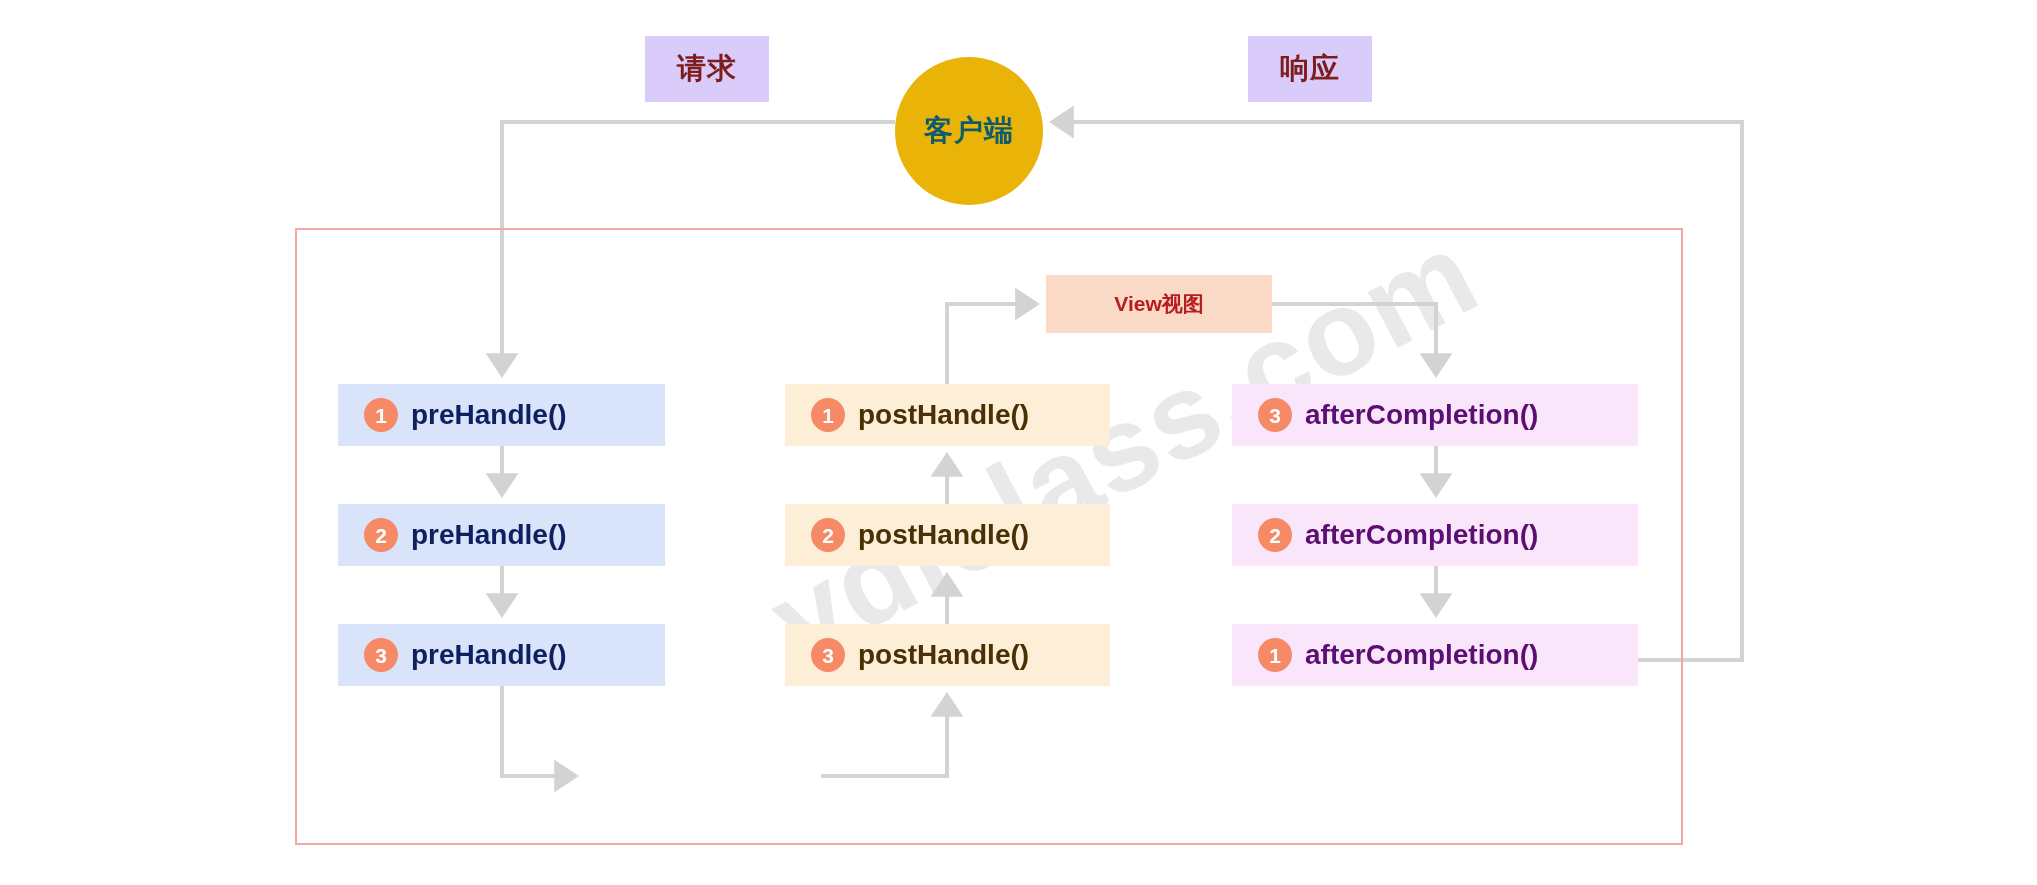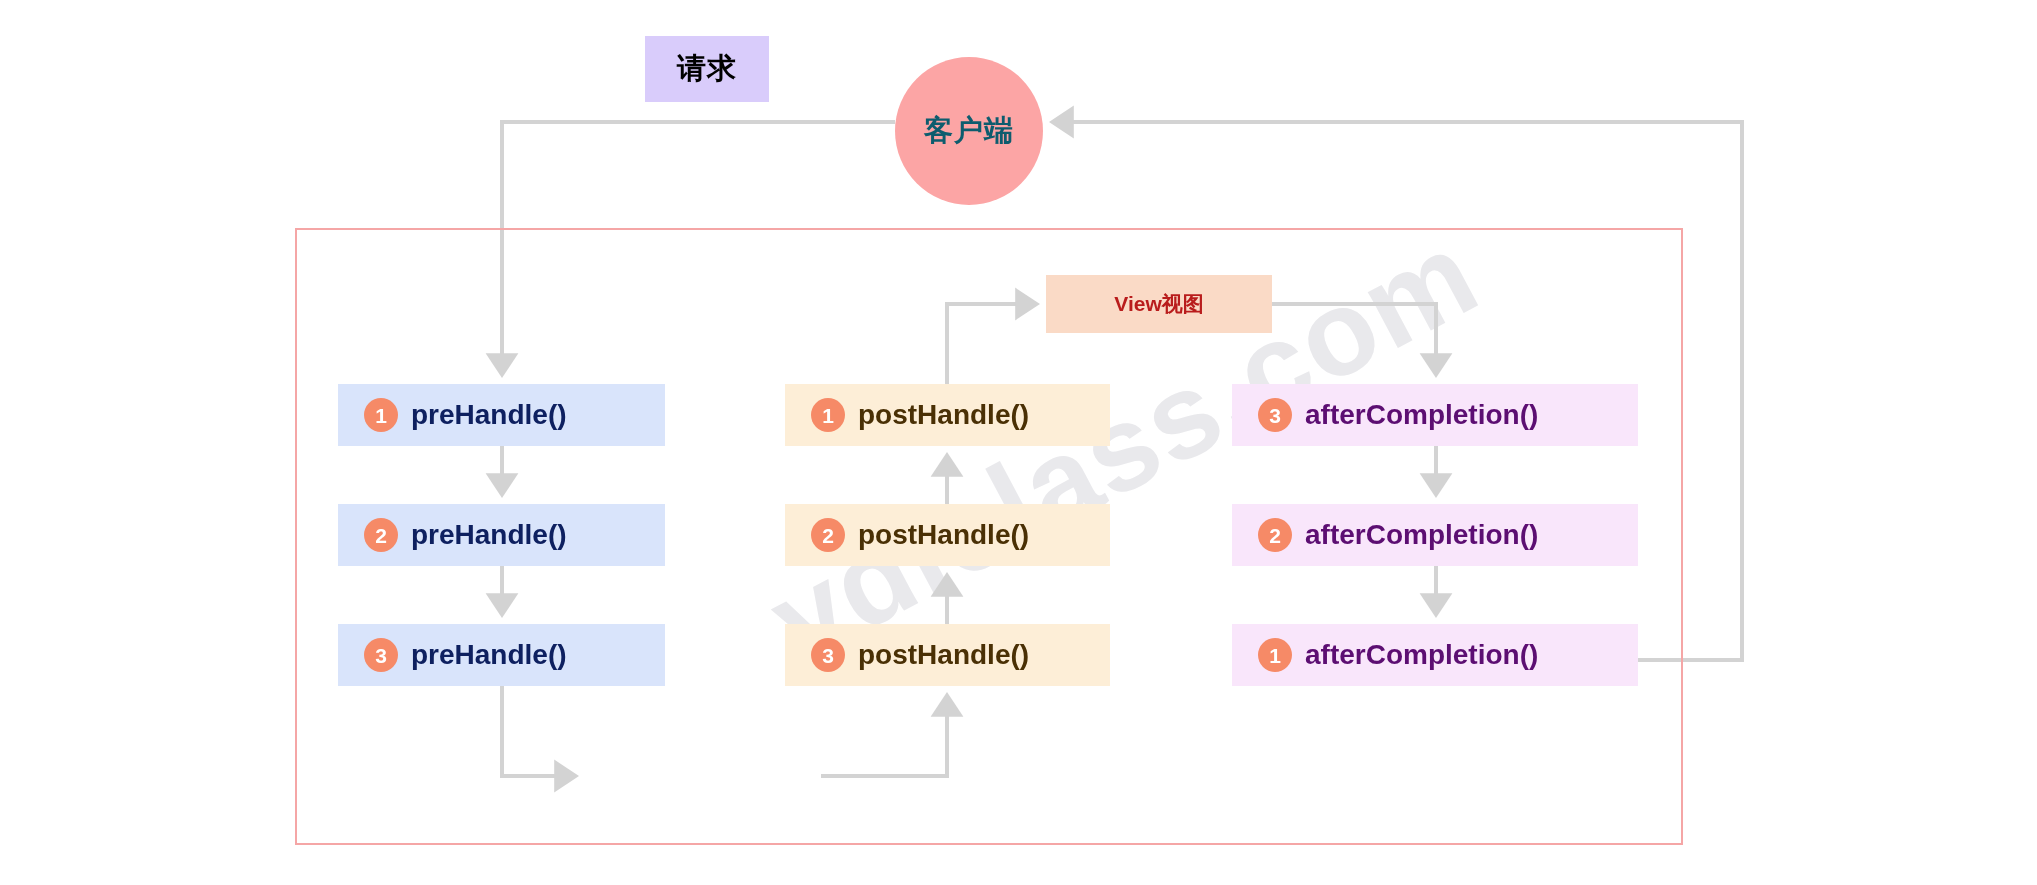--- a/index.html
+++ b/index.html
@@ -69,33 +69,33 @@
     white-space: nowrap;
   }
 
   
   .client {
     left: 895px;
     top: 57px;
     width: 148px;
     height: 148px;
     border-radius: 50%;
-    background: #fca5a5;
+    background: #eab308;
     color: #0d5c6e;
     font-size: 29px;
     font-weight: 700;
     justify-content: center;
     letter-spacing: 1px;
   }
 
   
   .tag {
     position: absolute;
     background: #d9ccfb;
-    color: #000000;
+    color: #7f1d1d;
     font-size: 29px;
     font-weight: 700;
     display: flex;
     align-items: center;
     justify-content: center;
     letter-spacing: 1px;
     z-index: 6;
   }
   .tag-request  { left: 645px;  top: 36px;  width: 124px; height: 66px; }
   .tag-response { left: 1248px; top: 36px;  width: 124px; height: 66px; }
@@ -195,20 +195,21 @@
       <path d="M1436,446 L1436,490" marker-end="url(#ah)"></path>
       <path d="M1436,566 L1436,610" marker-end="url(#ah)"></path>
 
       <path d="M1638,660 L1742,660 L1742,122 L1057,122" marker-end="url(#ah)"></path>
     </g>
   </svg>
 
   <div class="frame"></div>
 
   <div class="tag tag-request">请求</div>
+  <div class="tag tag-response">响应</div>
 
   <div class="node client">客户端</div>
 
   <div class="col-pre">
     <div class="node row row-box y1">
       <span class="badge">1</span>
       <span>preHandle()</span>
     </div>
     <div class="node row row-box y2">
       <span class="badge">2</span>

